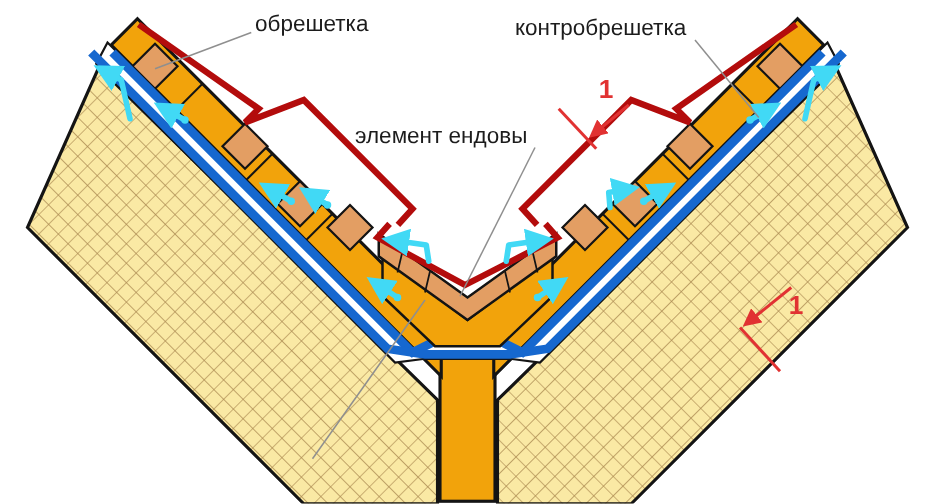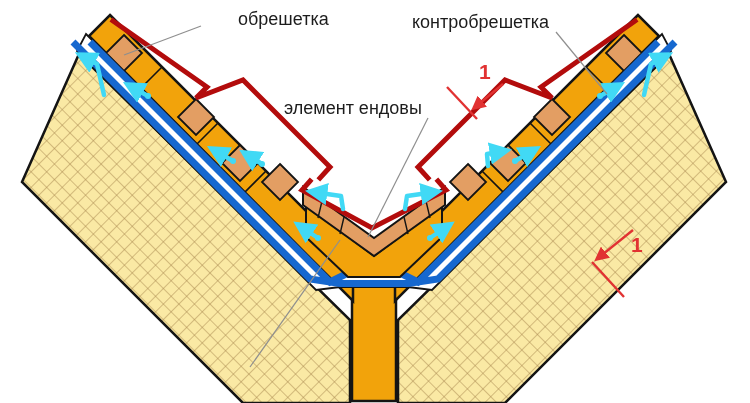--- a/index.html
+++ b/index.html
@@ -113,19 +113,19 @@
   <g stroke="#e13232" stroke-width="2.4" fill="none">
     <line x1="447" y1="87" x2="477" y2="119"></line>
     <line x1="503" y1="84" x2="474" y2="108" marker-end="url(#redHead)"></line>
   </g>
   <g stroke="#e13232" stroke-width="2.4" fill="none">
     <line x1="592" y1="262" x2="624" y2="297"></line>
     <line x1="633" y1="230" x2="597" y2="259" marker-end="url(#redHead)"></line>
   </g>
 </svg>
 
-<div class="lbl" style="left:204px;top:10px;margin-left:34px;">обрешетка</div>
+<div class="lbl" style="left:204px;top:10px;">обрешетка</div>
 <div class="lbl" style="left:284px;top:99px;">элемент ендовы</div>
 <div class="lbl" style="left:412px;top:13px;">контробрешетка</div>
 <div class="mark1" style="left:479px;top:60px;">1</div>
 <div class="mark1" style="left:631px;top:233px;">1</div>
 
 </div>
 
 </body></html>

